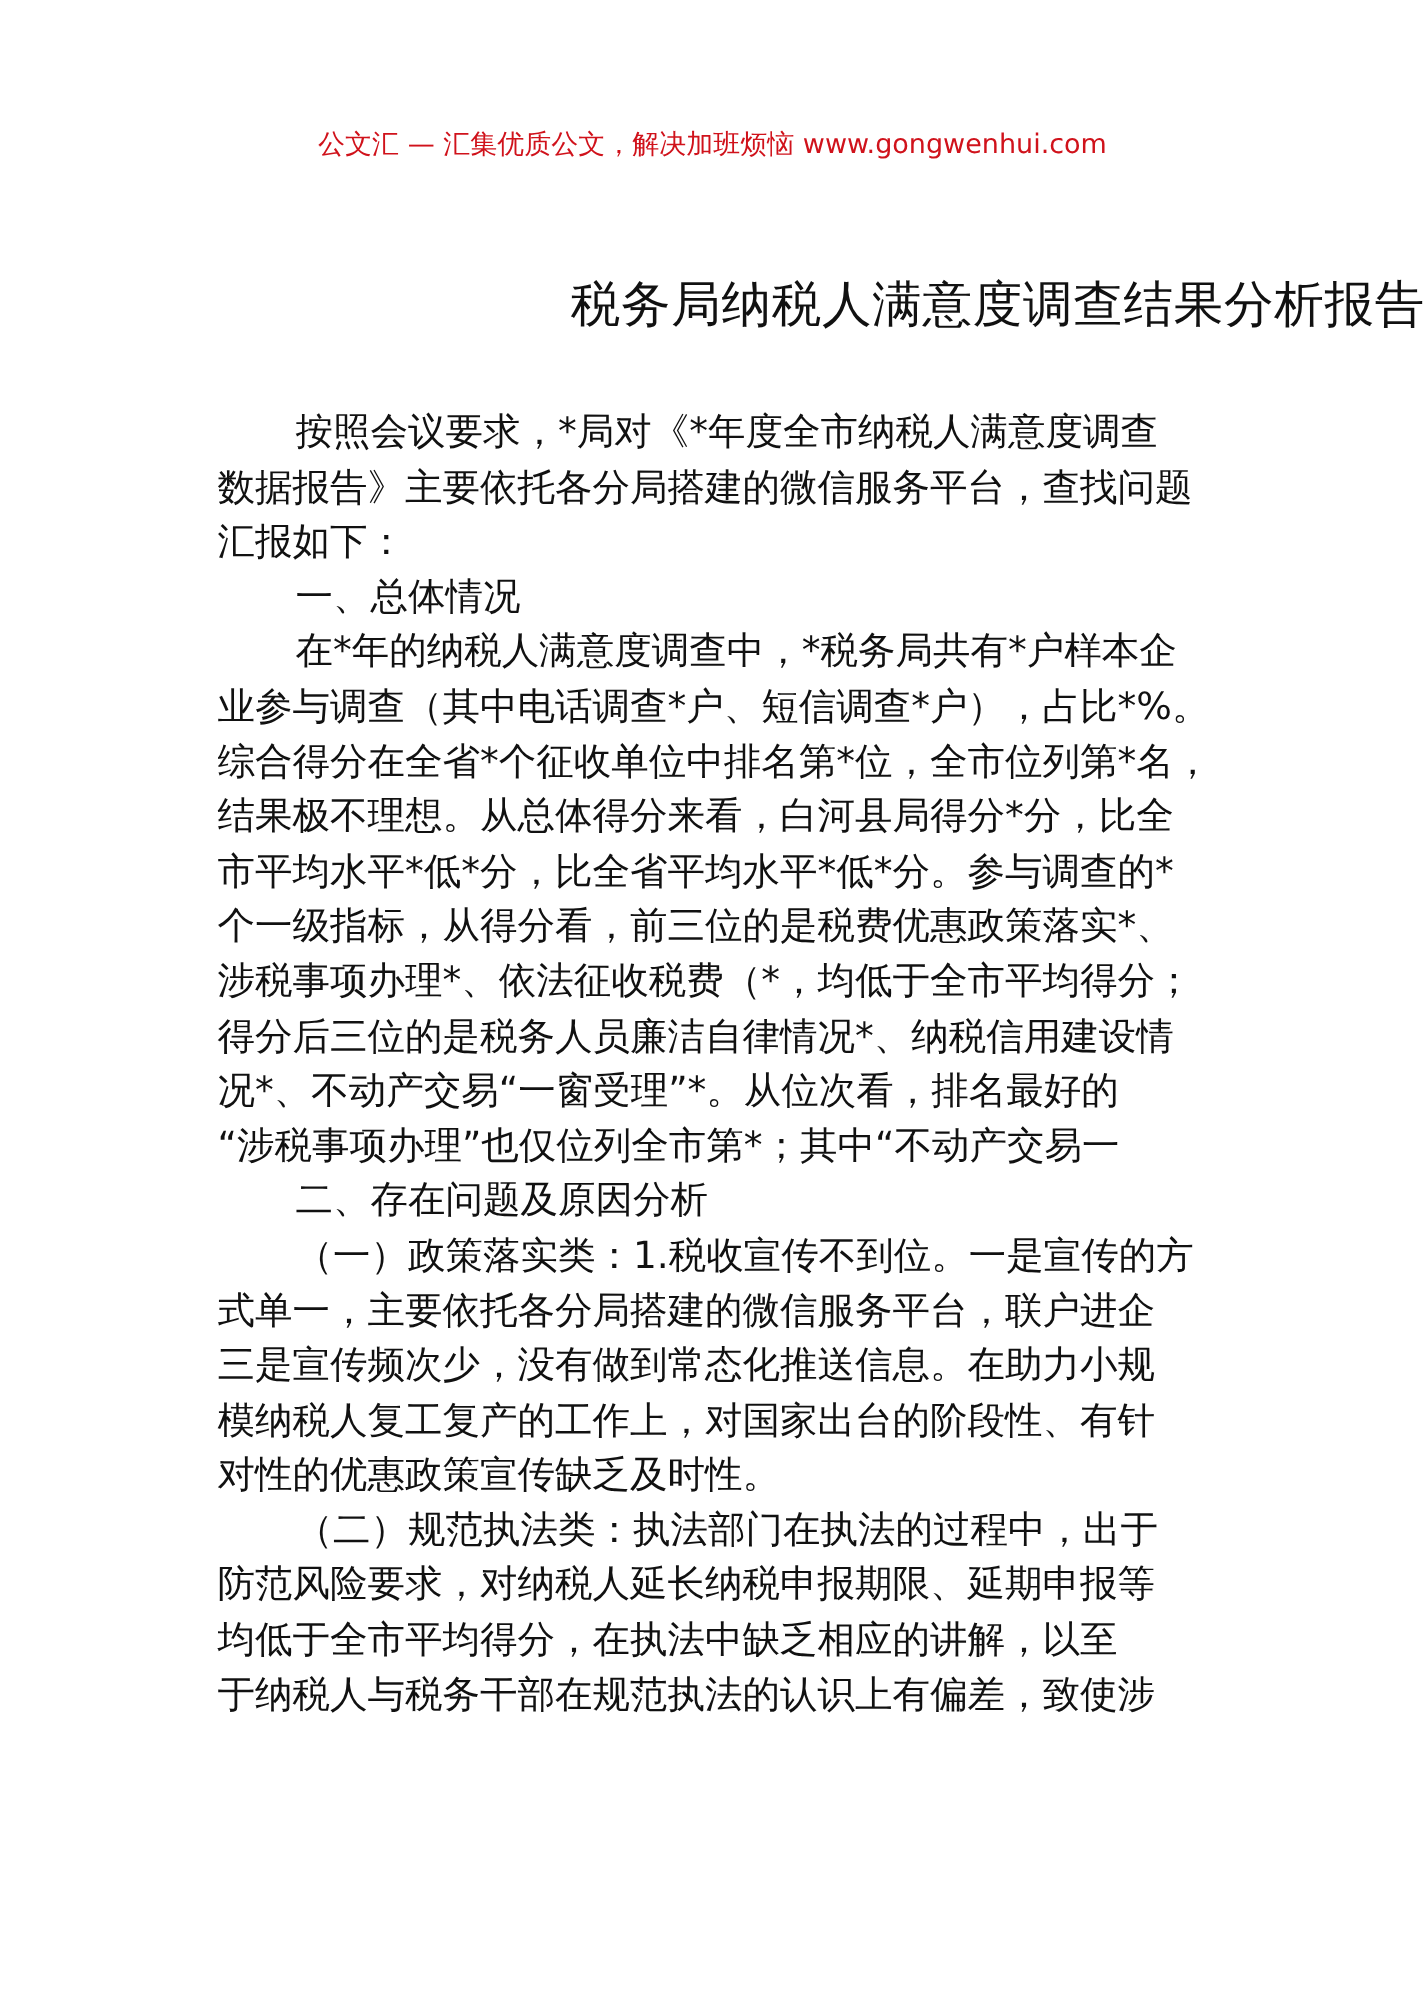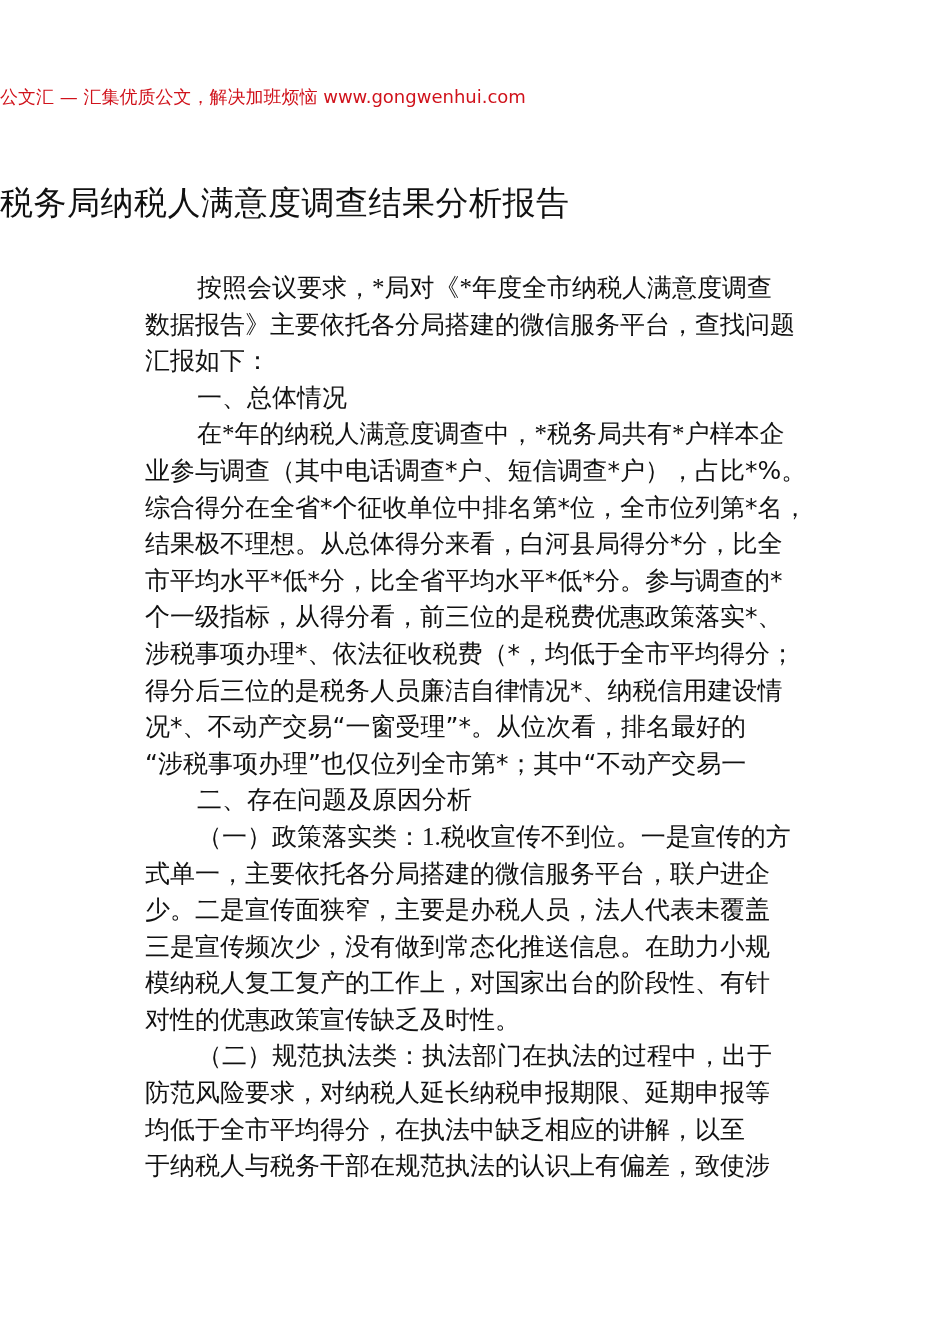--- a/index.html
+++ b/index.html
@@ -1,25 +1,25 @@
 <!DOCTYPE html>
 <html><head>
 <meta charset="utf-8">
 <style>
   html, body { margin: 0; padding: 0; background: #ffffff; }
   body { width: 950px; height: 1344px; position: relative; overflow: hidden;
          font-family: "DejaVu Sans", "Liberation Sans", sans-serif; color: #111; }
-  .header { position: absolute; top: 84px; left: 0; width: 950px; 
+  .header { position: absolute; top: 84px; left: 0; width: 950px; text-align: center;
             font-size: 18px; color: #d0121b; letter-spacing: 0px; line-height: 26px; }
-  .title { position: absolute; top: 180px; left: 0; width: 950px; text-align: left;
+  .title { position: absolute; top: 180px; left: 0; width: 950px; text-align: right;
            font-size: 33px; line-height: 46px; color: #111; letter-spacing: 0.5px; }
   .body { position: absolute; top: 270px; left: 145px; width: 662px; font-size: 25px;
           line-height: 36.6px; text-align: justify; }
   .line { display: block; white-space: nowrap; height: 36.6px; overflow: visible; }
-  .ind { padding-left: 52px; font-family: Liberation Serif, serif; }
+  .ind { padding-left: 52px; }
 </style>
 </head>
 <body>
 
 <div class="header">公文汇 — 汇集优质公文，解决加班烦恼 www.gongwenhui.com</div>
 
 <div class="title">税务局纳税人满意度调查结果分析报告</div>
 
 <div class="body">
   <span class="line ind">按照会议要求，*局对《*年度全市纳税人满意度调查</span>
@@ -32,21 +32,20 @@
   <span class="line">结果极不理想。从总体得分来看，白河县局得分*分，比全</span>
   <span class="line">市平均水平*低*分，比全省平均水平*低*分。参与调查的*</span>
   <span class="line">个一级指标，从得分看，前三位的是税费优惠政策落实*、</span>
   <span class="line">涉税事项办理*、依法征收税费（*，均低于全市平均得分；</span>
   <span class="line">得分后三位的是税务人员廉洁自律情况*、纳税信用建设情</span>
   <span class="line">况*、不动产交易“一窗受理”*。从位次看，排名最好的</span>
   <span class="line">“涉税事项办理”也仅位列全市第*；其中“不动产交易一</span>
   <span class="line ind">二、存在问题及原因分析</span>
   <span class="line ind">（一）政策落实类：1.税收宣传不到位。一是宣传的方</span>
   <span class="line">式单一，主要依托各分局搭建的微信服务平台，联户进企</span>
-  <span class="line">少。二是宣传面狭窄，主要是办税人员，法人代表未覆盖</span>
   <span class="line">三是宣传频次少，没有做到常态化推送信息。在助力小规</span>
   <span class="line">模纳税人复工复产的工作上，对国家出台的阶段性、有针</span>
   <span class="line">对性的优惠政策宣传缺乏及时性。</span>
   <span class="line ind">（二）规范执法类：执法部门在执法的过程中，出于</span>
   <span class="line">防范风险要求，对纳税人延长纳税申报期限、延期申报等</span>
   <span class="line">均低于全市平均得分，在执法中缺乏相应的讲解，以至</span>
   <span class="line">于纳税人与税务干部在规范执法的认识上有偏差，致使涉</span>
 </div>
 
 </body></html>

